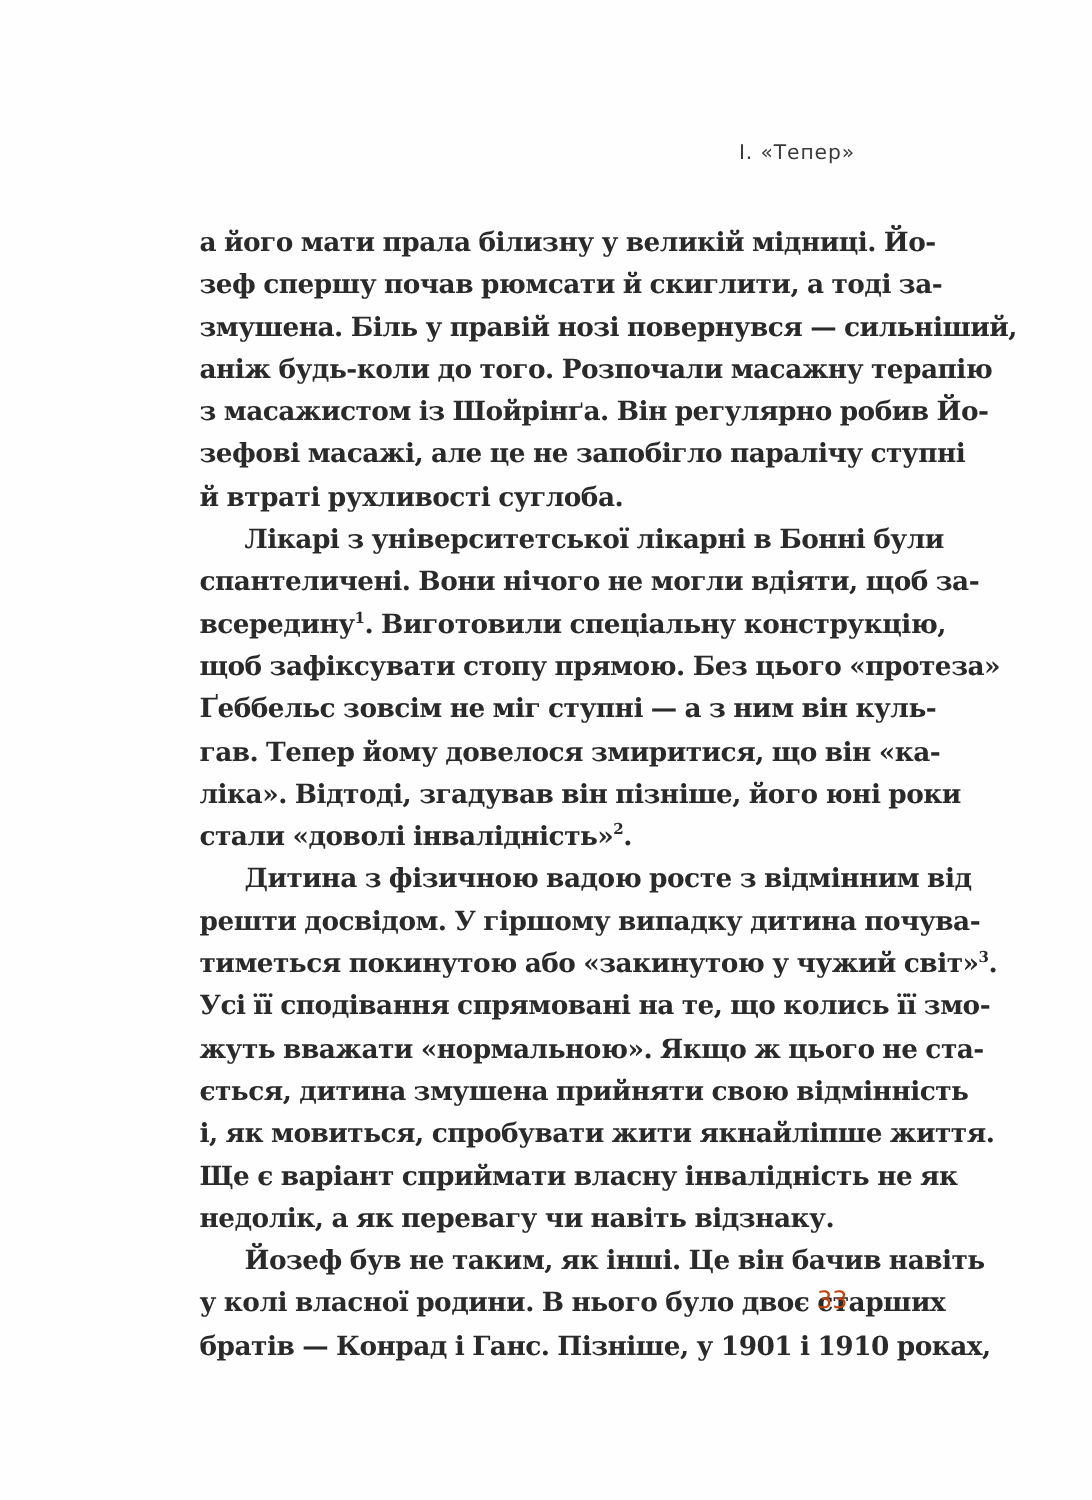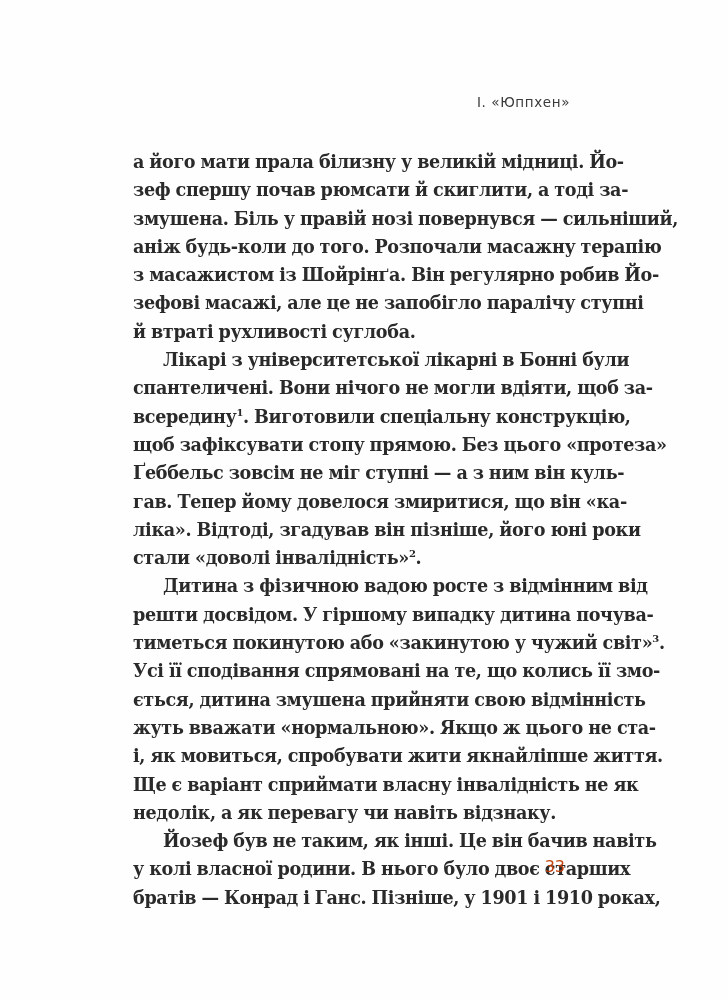--- a/index.html
+++ b/index.html
@@ -33,43 +33,43 @@
   .folio {
     position: absolute; top: 857px; right: 163px;
     font-family: "DejaVu Sans", sans-serif;
     font-size: 16px; color: #c2410c;
   }
 </style>
 </head>
 <body>
 
 <div class="page">
-  <div class="running-head">І. «Юппхен»</div>
+  <div class="running-head">І. «Тепер»</div>
   <div class="body-text" id="body-text">
       <span class="line"><span>а його мати прала білизну у великій мідниці. Йо-</span></span>
       <span class="line"><span>зеф спершу почав рюмсати й скиглити, а тоді за-</span></span>
       <span class="line"><span>змушена. Біль у правій нозі повернувся — сильніший,</span></span>
       <span class="line"><span>аніж будь-коли до того. Розпочали масажну терапію</span></span>
       <span class="line"><span>з масажистом із Шойрінґа. Він регулярно робив Йо-</span></span>
       <span class="line"><span>зефові масажі, але це не запобігло паралічу ступні</span></span>
       <span class="line last"><span>й втраті рухливості суглоба.</span></span>
       <span class="line indent"><span>Лікарі з університетської лікарні в Бонні були</span></span>
       <span class="line"><span>спантеличені. Вони нічого не могли вдіяти, щоб за-</span></span>
       <span class="line"><span>всередину</span><sup>1</sup><span>. Виготовили спеціальну конструкцію,</span></span>
       <span class="line"><span>щоб зафіксувати стопу прямою. Без цього «протеза»</span></span>
       <span class="line"><span>Ґеббельс зовсім не міг ступні — а з ним він куль-</span></span>
       <span class="line"><span>гав. Тепер йому довелося змиритися, що він «ка-</span></span>
       <span class="line"><span>ліка». Відтоді, згадував він пізніше, його юні роки</span></span>
       <span class="line last"><span>стали «доволі інвалідність»</span><sup>2</sup><span>.</span></span>
       <span class="line indent"><span>Дитина з фізичною вадою росте з відмінним від</span></span>
       <span class="line"><span>решти досвідом. У гіршому випадку дитина почува-</span></span>
       <span class="line"><span>тиметься покинутою або «закинутою у чужий світ»</span><sup>3</sup><span>.</span></span>
       <span class="line"><span>Усі її сподівання спрямовані на те, що колись її змо-</span></span>
+      <span class="line"><span>жуть вважати «нормальною». Якщо ж цього не ста-</span></span>
       <span class="line"><span>ється, дитина змушена прийняти свою відмінність</span></span>
-      <span class="line"><span>жуть вважати «нормальною». Якщо ж цього не ста-</span></span>
       <span class="line"><span>і, як мовиться, спробувати жити якнайліпше життя.</span></span>
       <span class="line"><span>Ще є варіант сприймати власну інвалідність не як</span></span>
       <span class="line last"><span>недолік, а як перевагу чи навіть відзнаку.</span></span>
       <span class="line indent"><span>Йозеф був не таким, як інші. Це він бачив навіть</span></span>
       <span class="line"><span>у колі власної родини. В нього було двоє старших</span></span>
       <span class="line"><span>братів — Конрад і Ганс. Пізніше, у 1901 і 1910 роках,</span></span>
     </div>
   <div class="folio">33</div>
 </div>
 

